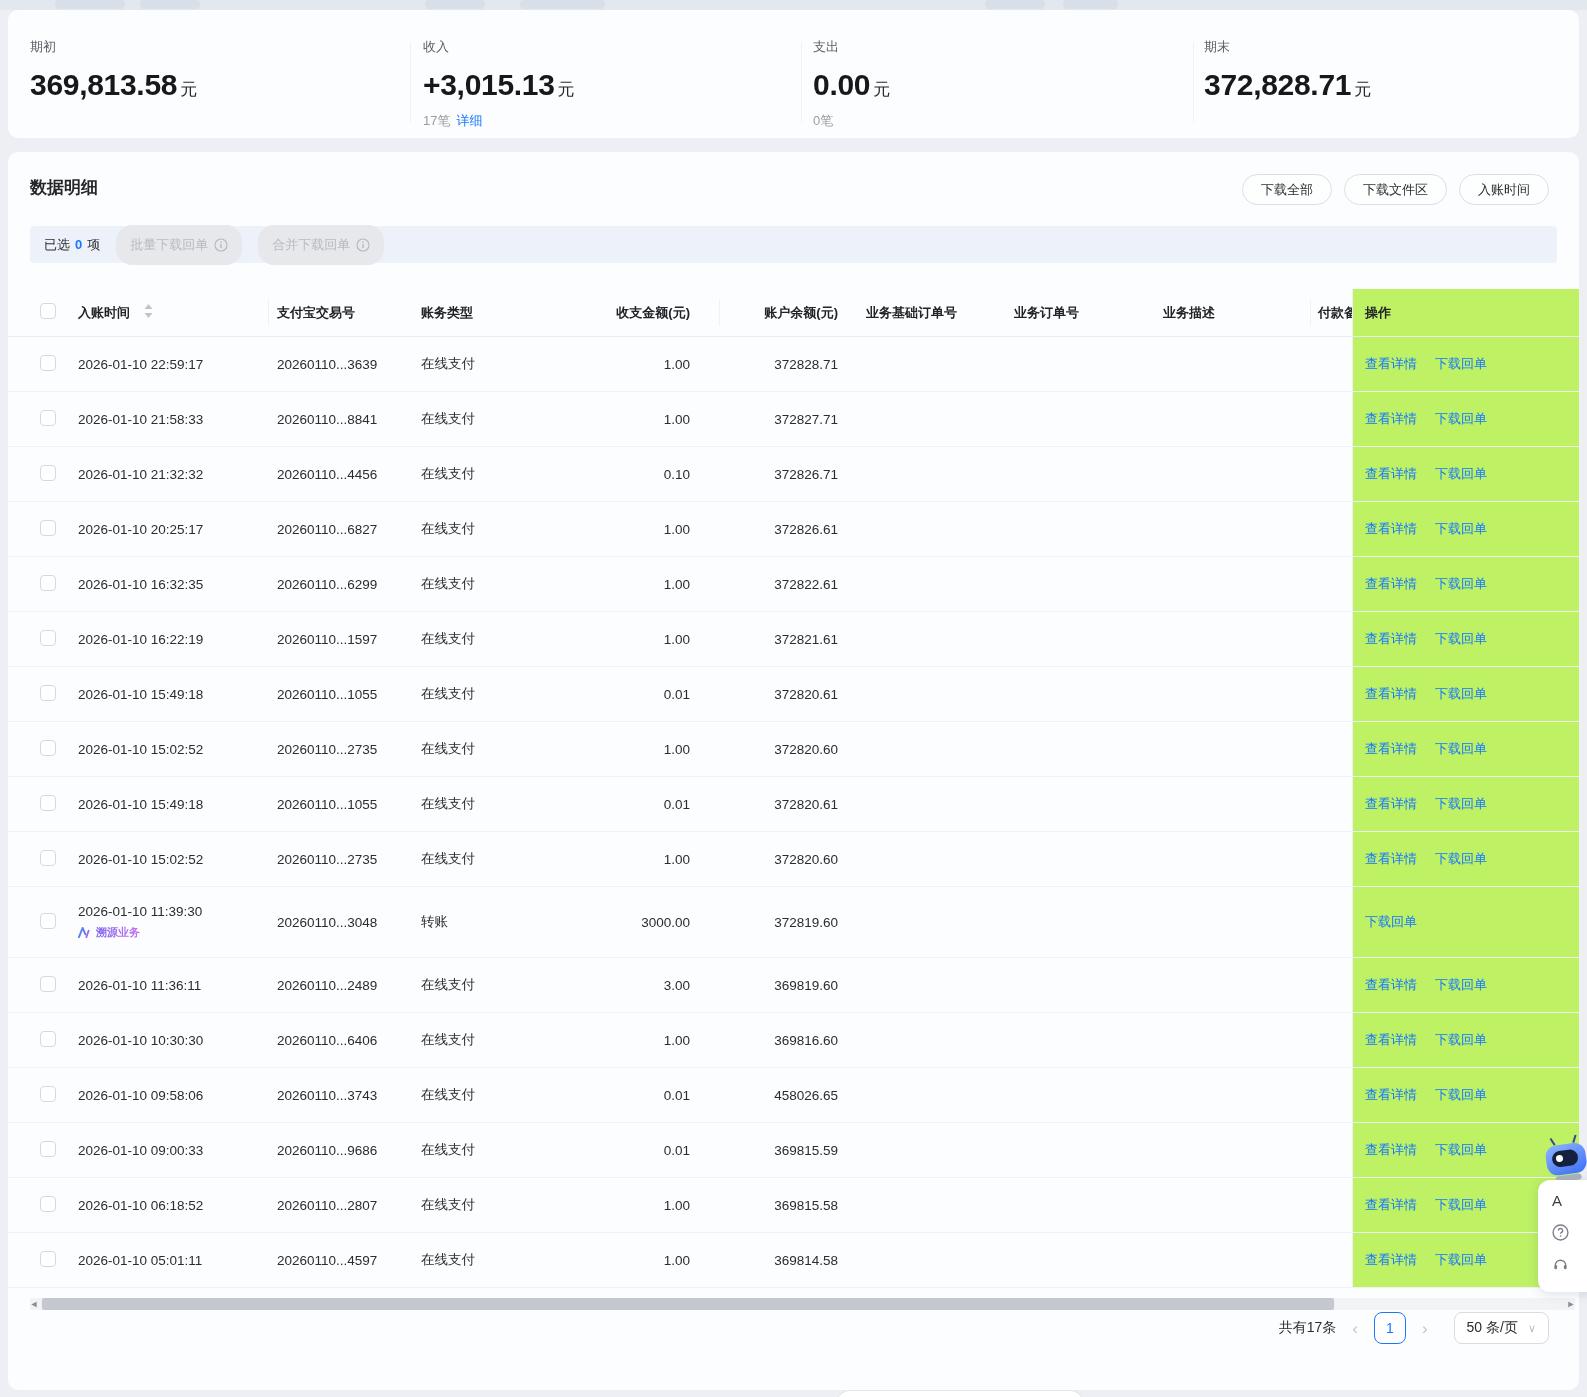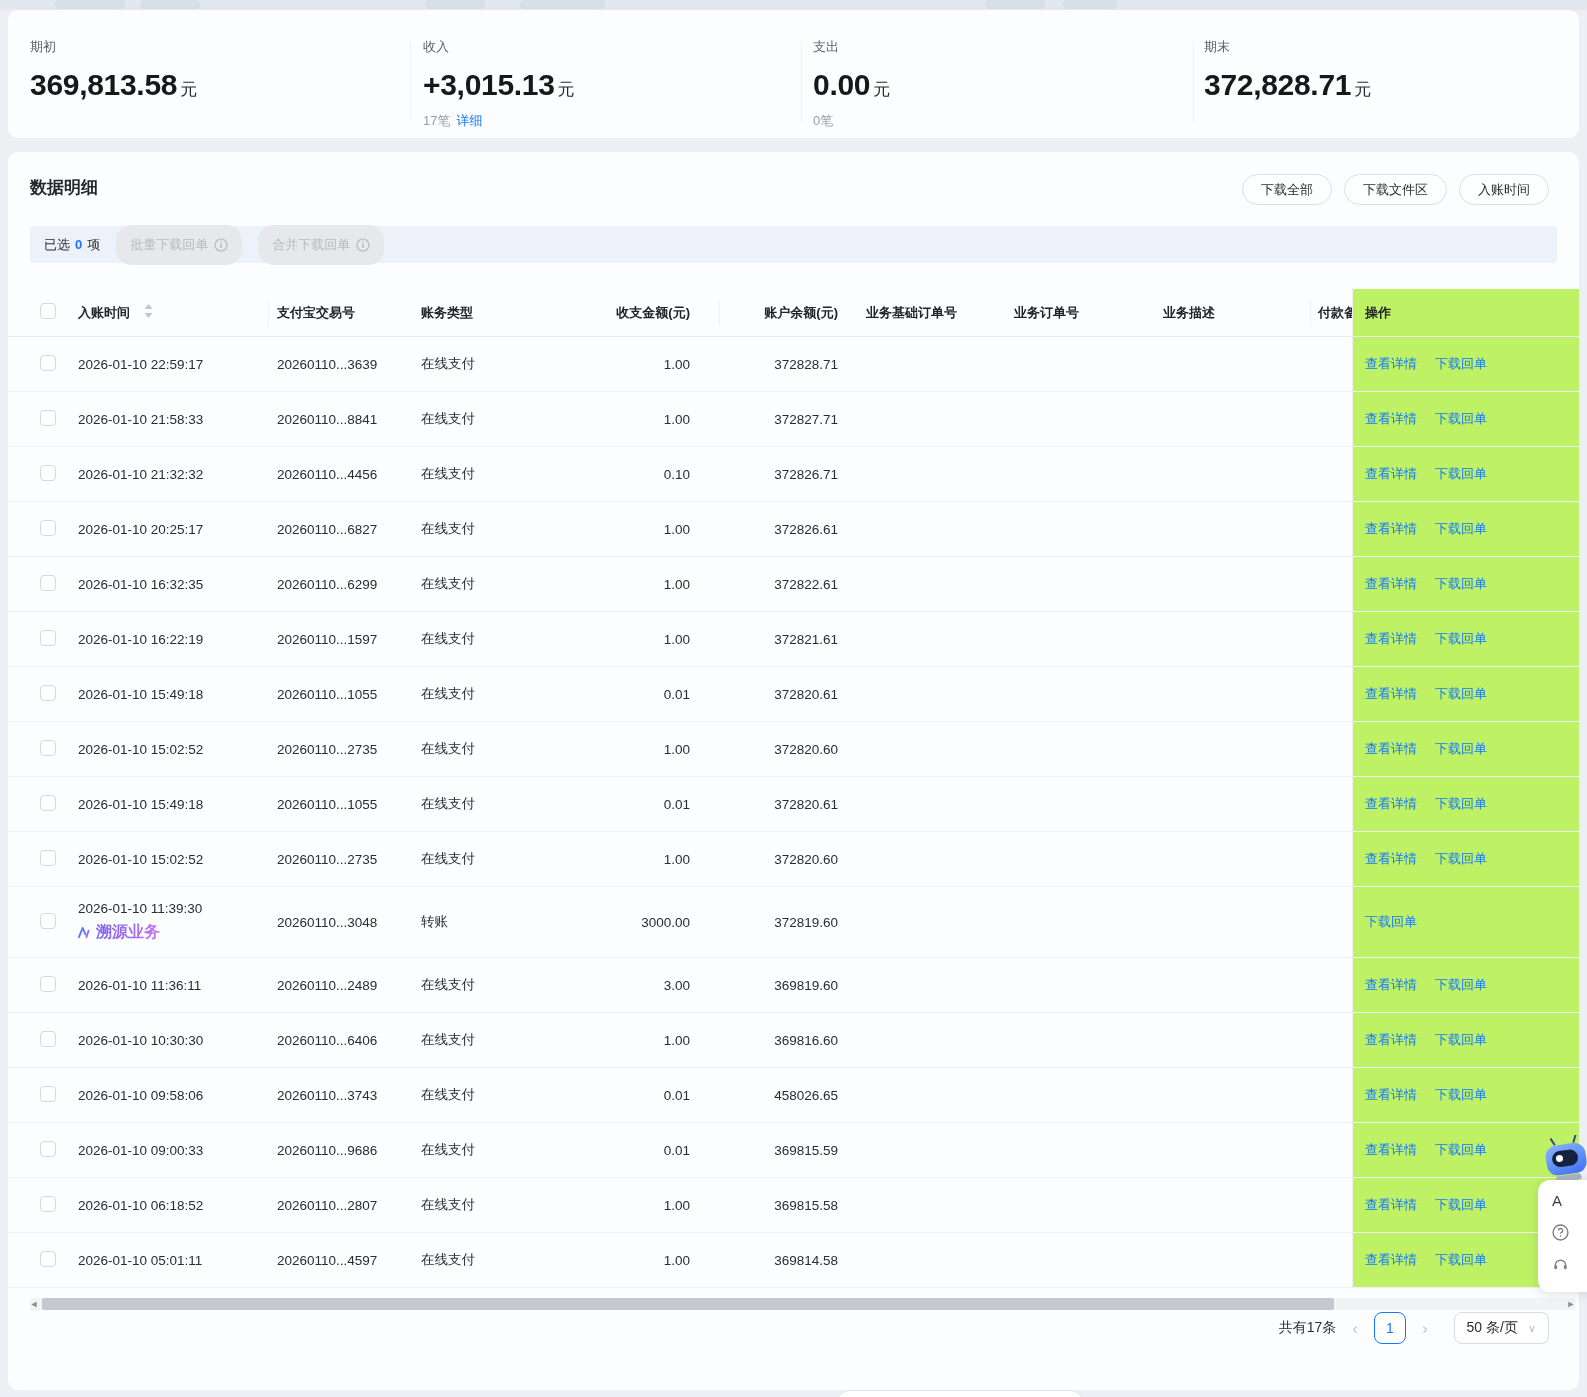--- a/index.html
+++ b/index.html
@@ -61,21 +61,21 @@
   .c-payer { padding-left:8px; overflow:hidden; white-space:nowrap; }
   .c-amount, .c-balance { text-align:right; }
   .c-ops { height:100%; display:flex; align-items:center; gap:18px; padding-left:12px; border-left:1px solid #edeff3; background:#bef264; }
   .hsep { position:absolute; width:1px; height:26px; top:11px; background:#f0f1f4; }
   .sort-ico { display:inline-block; margin-left:14px; vertical-align:-1px; }
   .checkbox { display:inline-block; width:16px; height:16px; border:1px solid #d6d9de; border-radius:4px; background:#fff; cursor:pointer; }
   .op-link { color:#1677ff; font-size:13px; cursor:pointer; }
   .time-wrap { display:flex; flex-direction:column; justify-content:center; }
   .tag-line { display:flex; align-items:center; gap:5px; margin-top:6px; cursor:pointer; }
   .tag-text {
-    font-size:16px; font-weight:600;
+    font-size:11px; font-weight:600;
     background:linear-gradient(90deg,#7b61f0,#c473ee);
     -webkit-background-clip:text; background-clip:text; color:transparent;
   }
 
   
   .hscroll { position:absolute; left:22px; right:4px; top:1146px; height:12px; background:#f2f3f5; }
   .hscroll .thumb { position:absolute; left:12px; top:0; width:1292px; height:12px; background:#c5c8ce; border-radius:2px; cursor:grab; }
   .hscroll .arrow { position:absolute; top:0; width:10px; height:12px; font-size:9px; line-height:12px; color:#8a8d93; text-align:center; cursor:pointer; }
   .hscroll .arrow.left { left:-1px; }
   .hscroll .arrow.right { right:-1px; }

